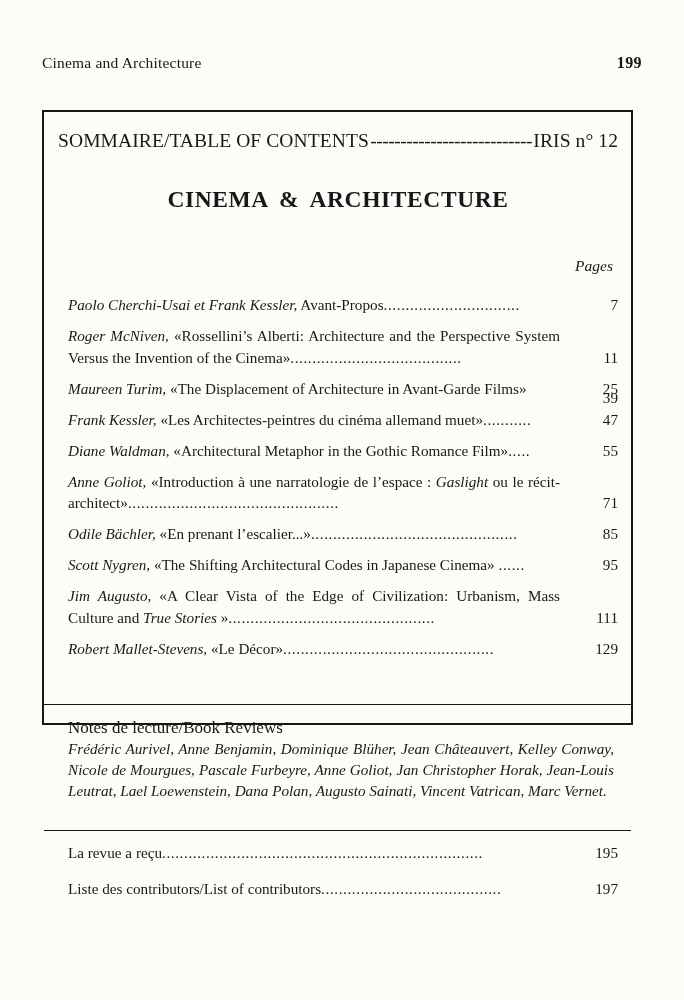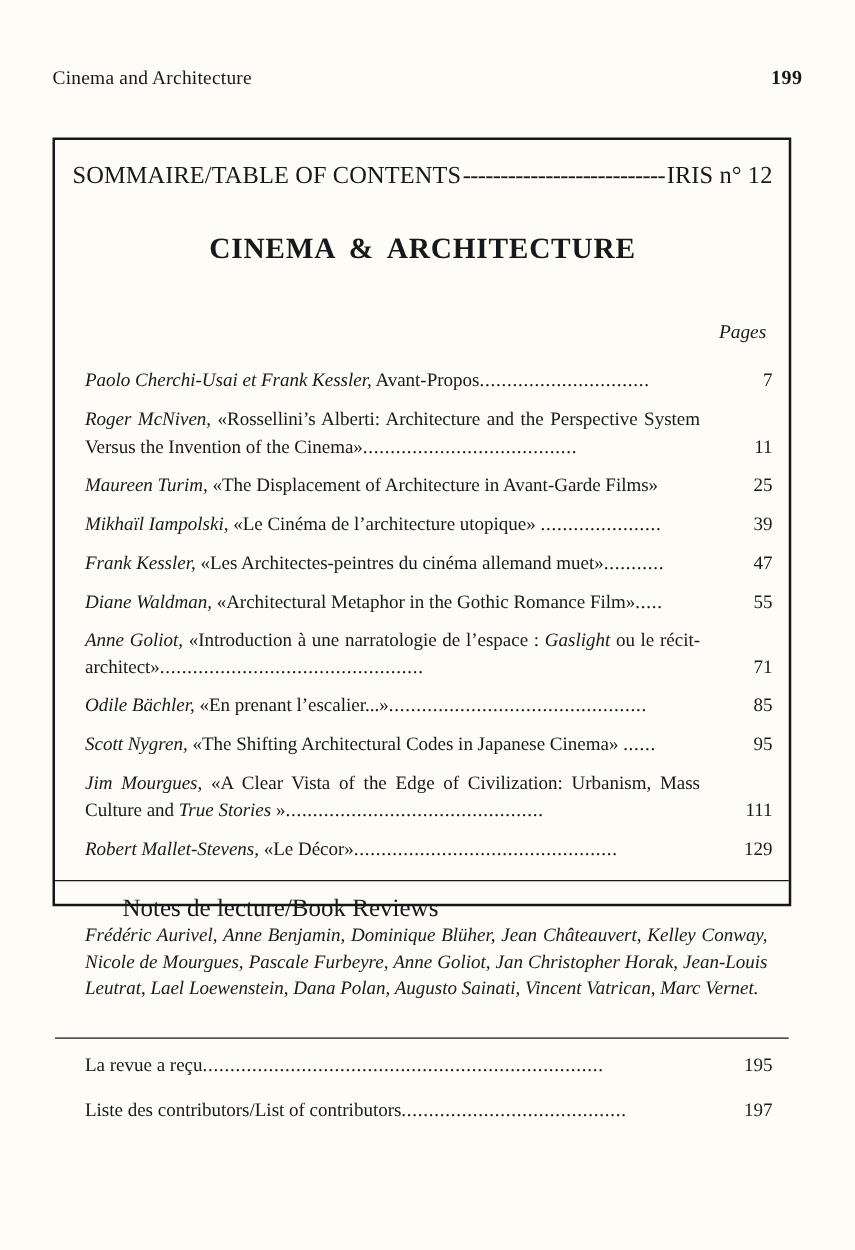--- a/index.html
+++ b/index.html
@@ -142,23 +142,22 @@
 
   
   .reviews {
     position: absolute;
     top: 587px;
     left: 14px;
     right: 13px;
     padding-left: 10px;
   }
   .reviews .heading {
-    font-size: 20px;
+    font-size: 17px;
     line-height: 21px;
-    margin-left: 30px;
   }
   .reviews .names {
     font-style: italic;
     font-size: 15.2px;
     line-height: 21px;
     text-align: justify;
     padding-right: 4px;
   }
 
   
@@ -210,23 +209,20 @@
       </div>
 
       <div class="entry">
         <span class="body">
           <span class="author">Maureen Turim,</span><span class="title"> «The Displacement of Architecture in Avant-Garde Films»</span><span class="leader"></span>
         </span>
         <span class="pagenum">25</span>
       </div>
 
       <div class="entry">
-        <span class="body">
-          <span class="author">Mikhaïl Iampolski,</span><span class="title"> «Le Cinéma de l’architecture utopique» </span><span class="leader">......................</span>
-        </span>
         <span class="pagenum">39</span>
       </div>
 
       <div class="entry">
         <span class="body">
           <span class="author">Frank Kessler,</span><span class="title"> «Les Architectes-peintres du cinéma allemand muet»</span><span class="leader">...........</span>
         </span>
         <span class="pagenum">47</span>
       </div>
 
@@ -253,21 +249,21 @@
 
       <div class="entry">
         <span class="body">
           <span class="author">Scott Nygren,</span><span class="title"> «The Shifting Architectural Codes in Japanese Cinema» </span><span class="leader">......</span>
         </span>
         <span class="pagenum">95</span>
       </div>
 
       <div class="entry two-line">
         <span class="body">
-          <span class="author">Jim Mourgues,</span><span class="title"> «A Clear Vista of the Edge of Civilization: Urbanism, Mass Culture and </span><span class="film">True Stories</span><span class="title"> »</span><span class="leader">...............................................</span>
+          <span class="author">Jim Augusto,</span><span class="title"> «A Clear Vista of the Edge of Civilization: Urbanism, Mass Culture and </span><span class="film">True Stories</span><span class="title"> »</span><span class="leader">...............................................</span>
         </span>
         <span class="pagenum">111</span>
       </div>
 
       <div class="entry">
         <span class="body">
           <span class="author">Robert Mallet-Stevens,</span><span class="title"> «Le Décor»</span><span class="leader">................................................</span>
         </span>
         <span class="pagenum">129</span>
       </div>

